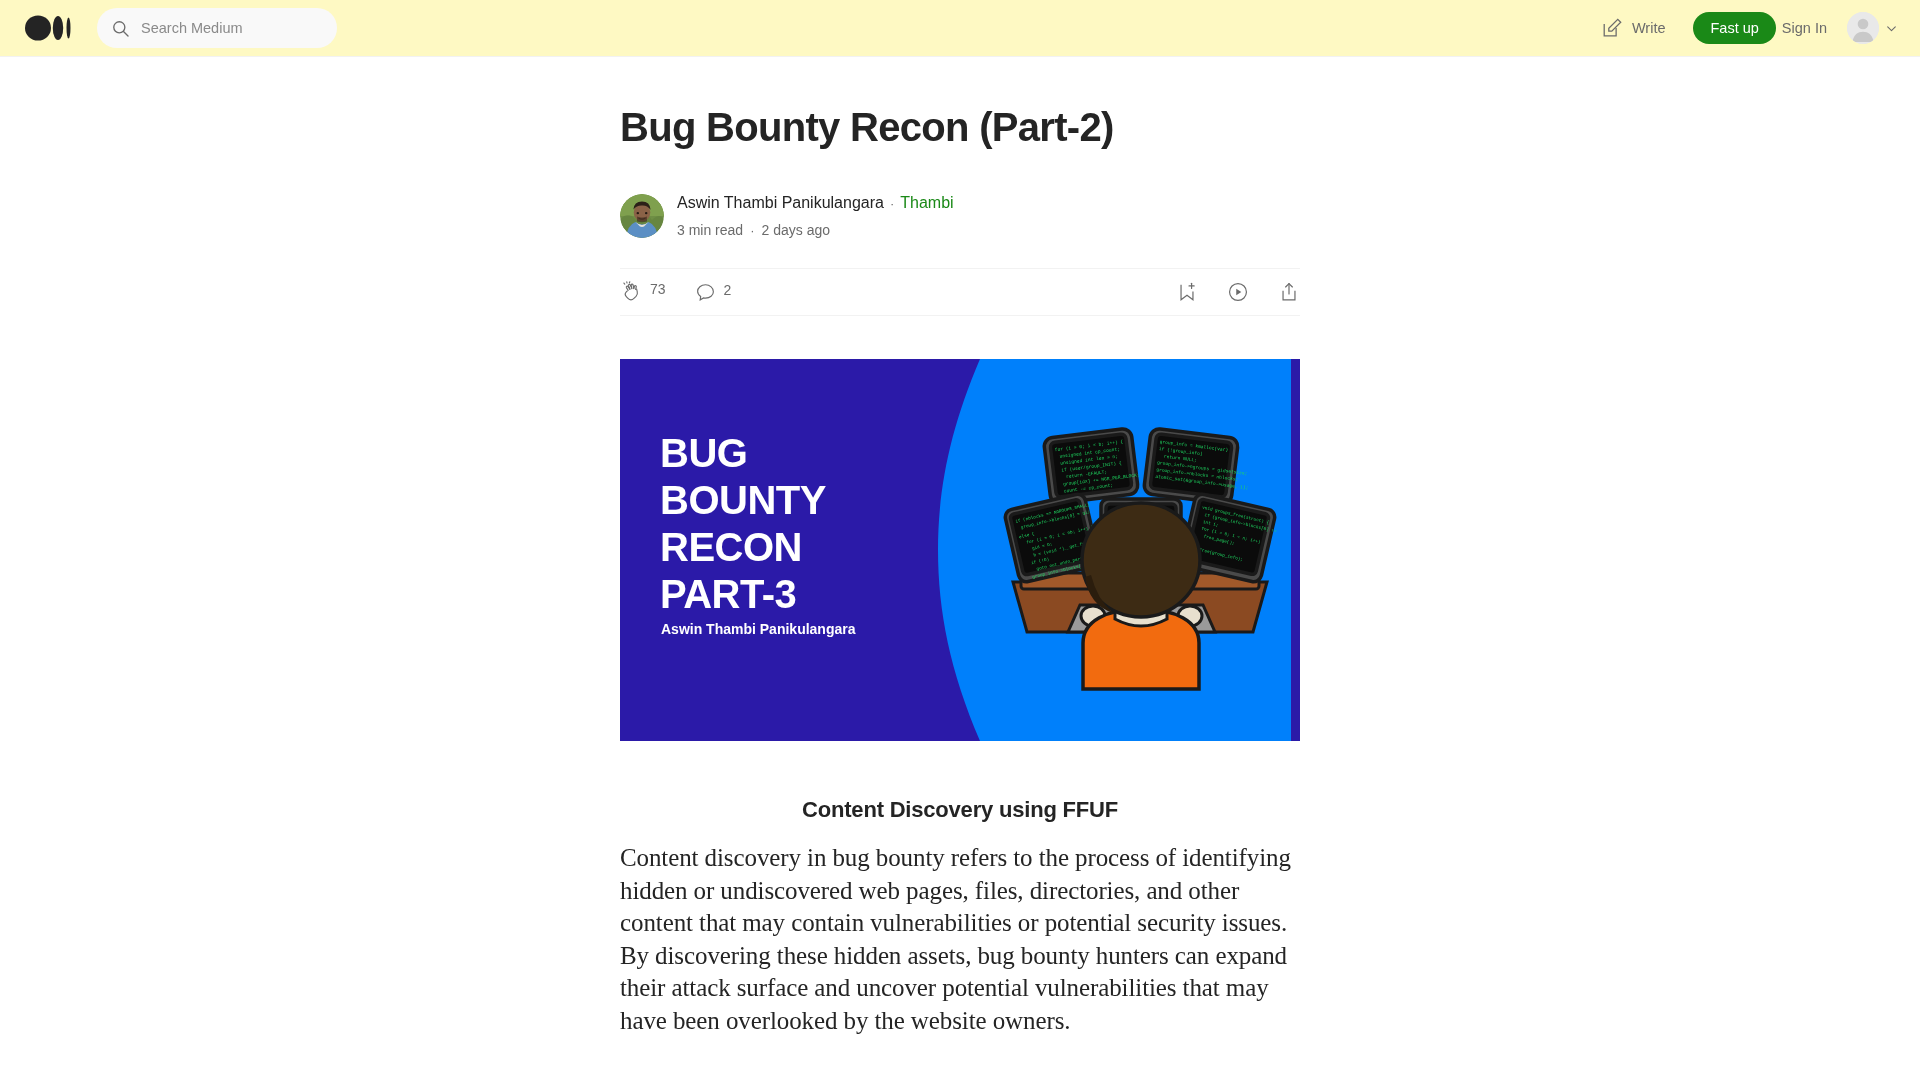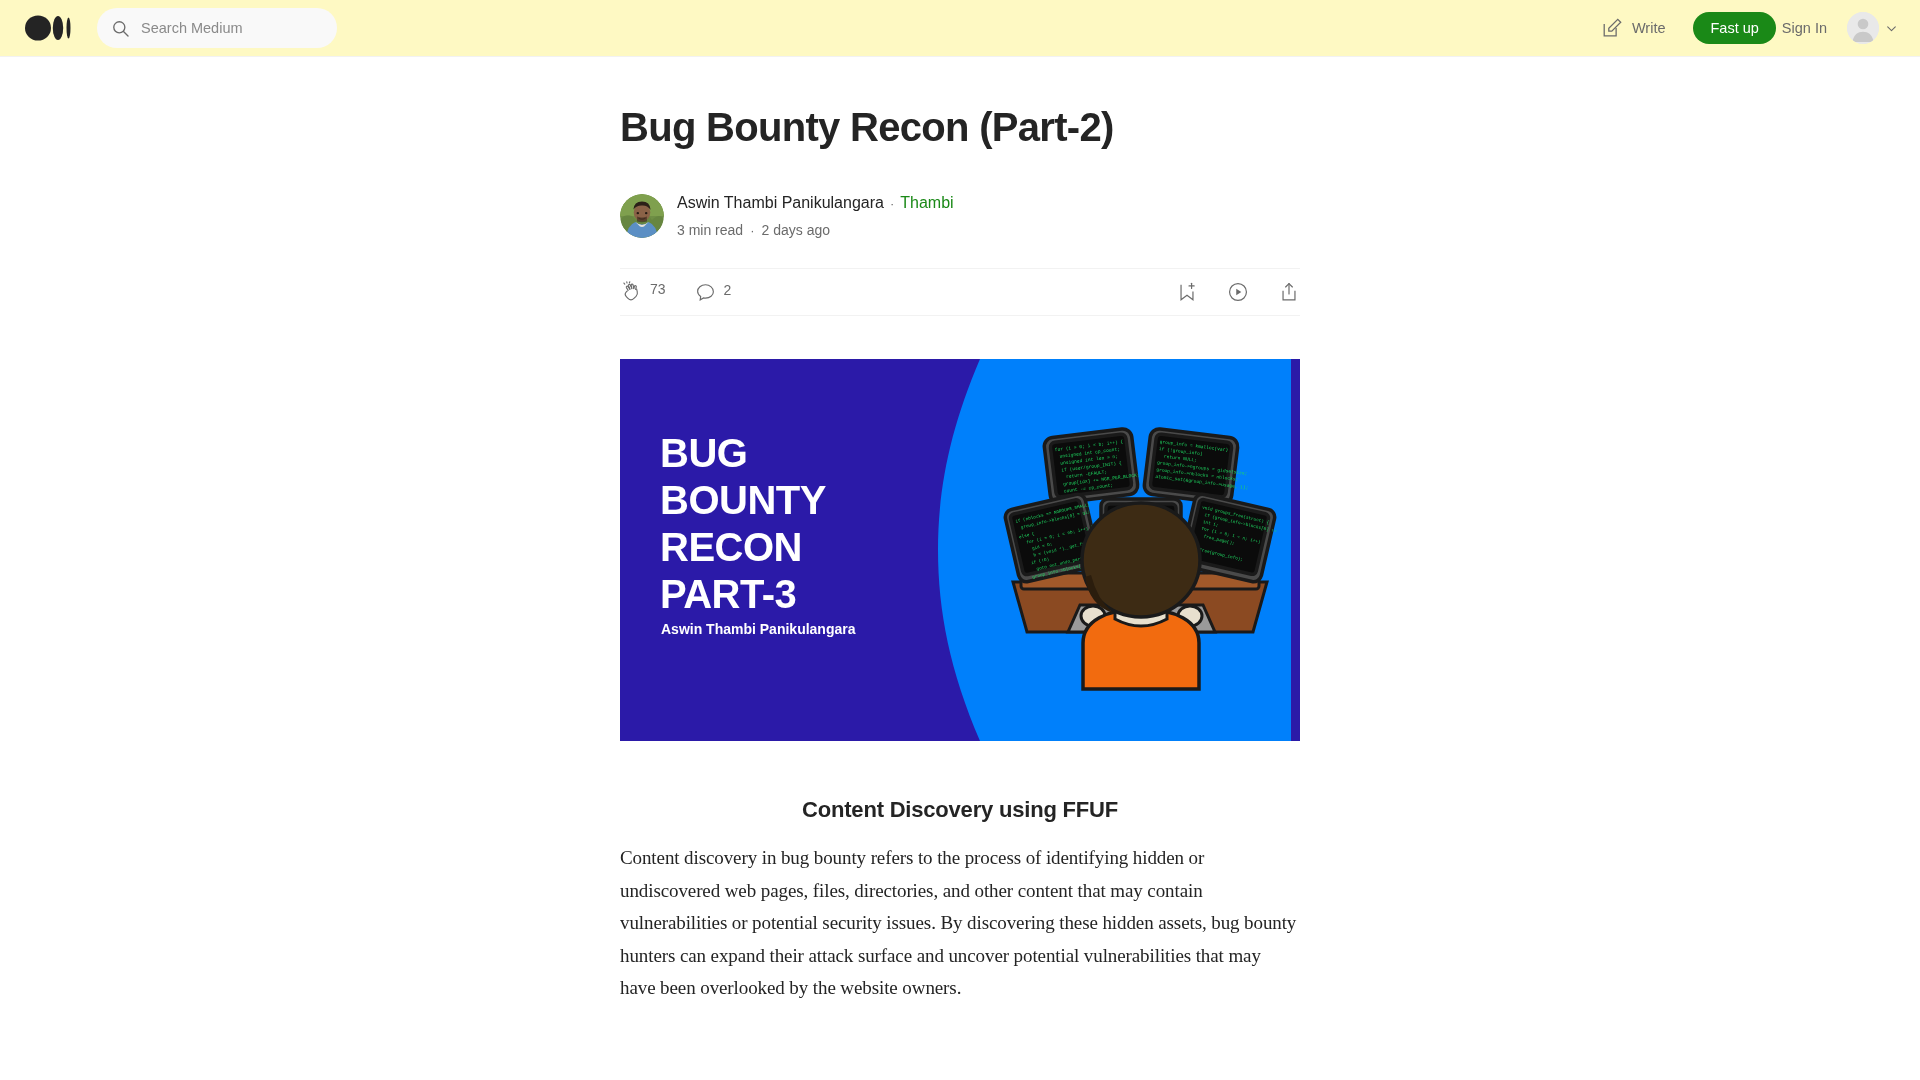--- a/index.html
+++ b/index.html
@@ -129,21 +129,21 @@
 
   
   .section-head {
     margin-top: 56px;
     font-size: 22px; font-weight: 700;
     color: #242424; letter-spacing: -0.2px; text-align: center;
   }
   .para {
     margin-top: 19px;
     font-family: "Liberation Serif", serif;
-    font-size: 19px;
+    font-size: 25px;
     line-height: 32.5px;
     color: #242424;
     letter-spacing: -0.1px;
   }
 </style>
 </head>
 <body>
 
 <div class="header">
 

